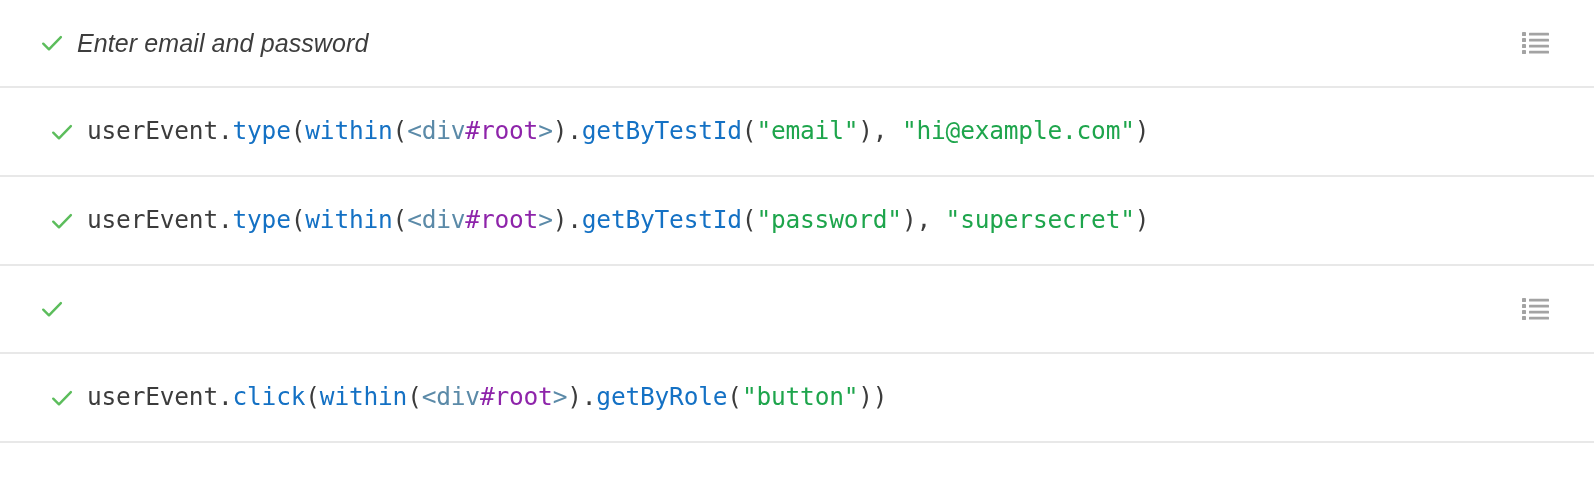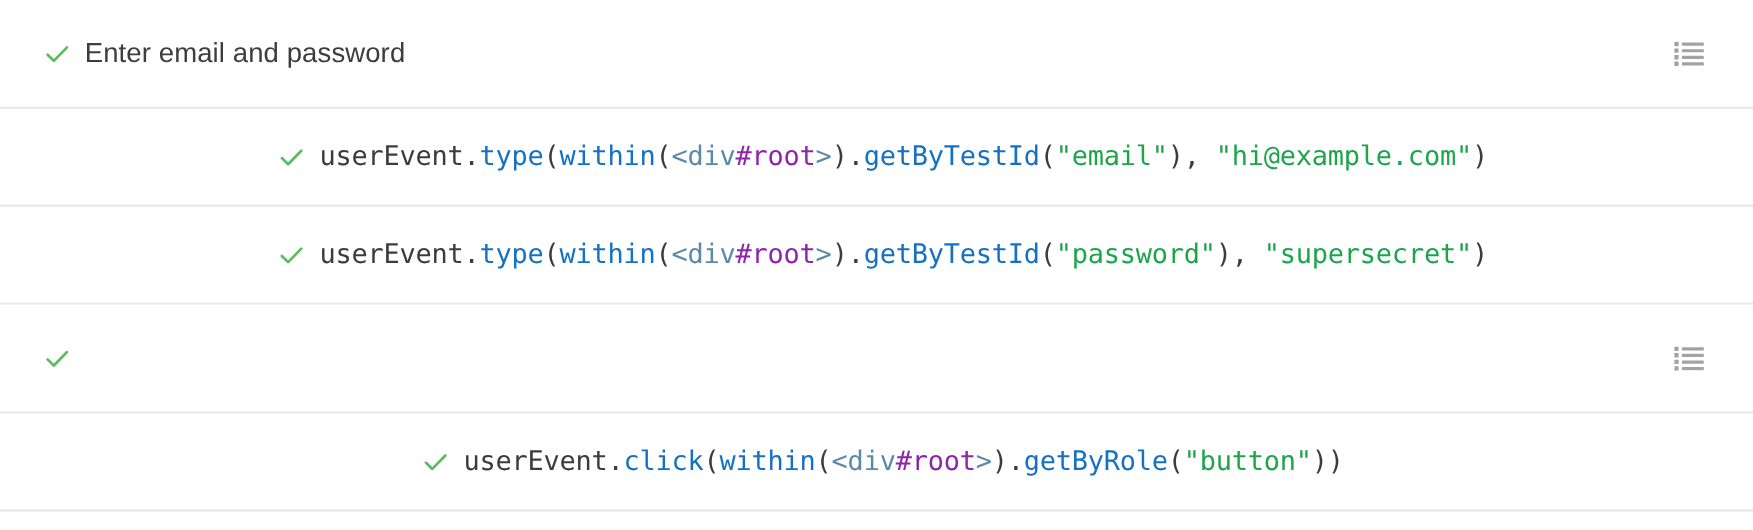--- a/index.html
+++ b/index.html
@@ -24,30 +24,30 @@
   .row {
     position: relative;
     display: flex;
     align-items: center;
     box-sizing: border-box;
     border-bottom: 2px solid #e8e8e8;
     background: #ffffff;
   }
 
   .row-suite {
-    height: 99px;
+    height: 88px;
     padding-left: 38px;
     padding-right: 50px;
+    font-style: italic;
   }
 
   .row-test {
     height: 89px;
-    padding-left: 60px;
+    padding-left: 48px;
     padding-right: 50px;
-    justify-content: center;
   }
 
   
   .check {
     flex: 0 0 auto;
     width: 28px;
     height: 28px;
     display: block;
     margin-right: 11px;
   }

